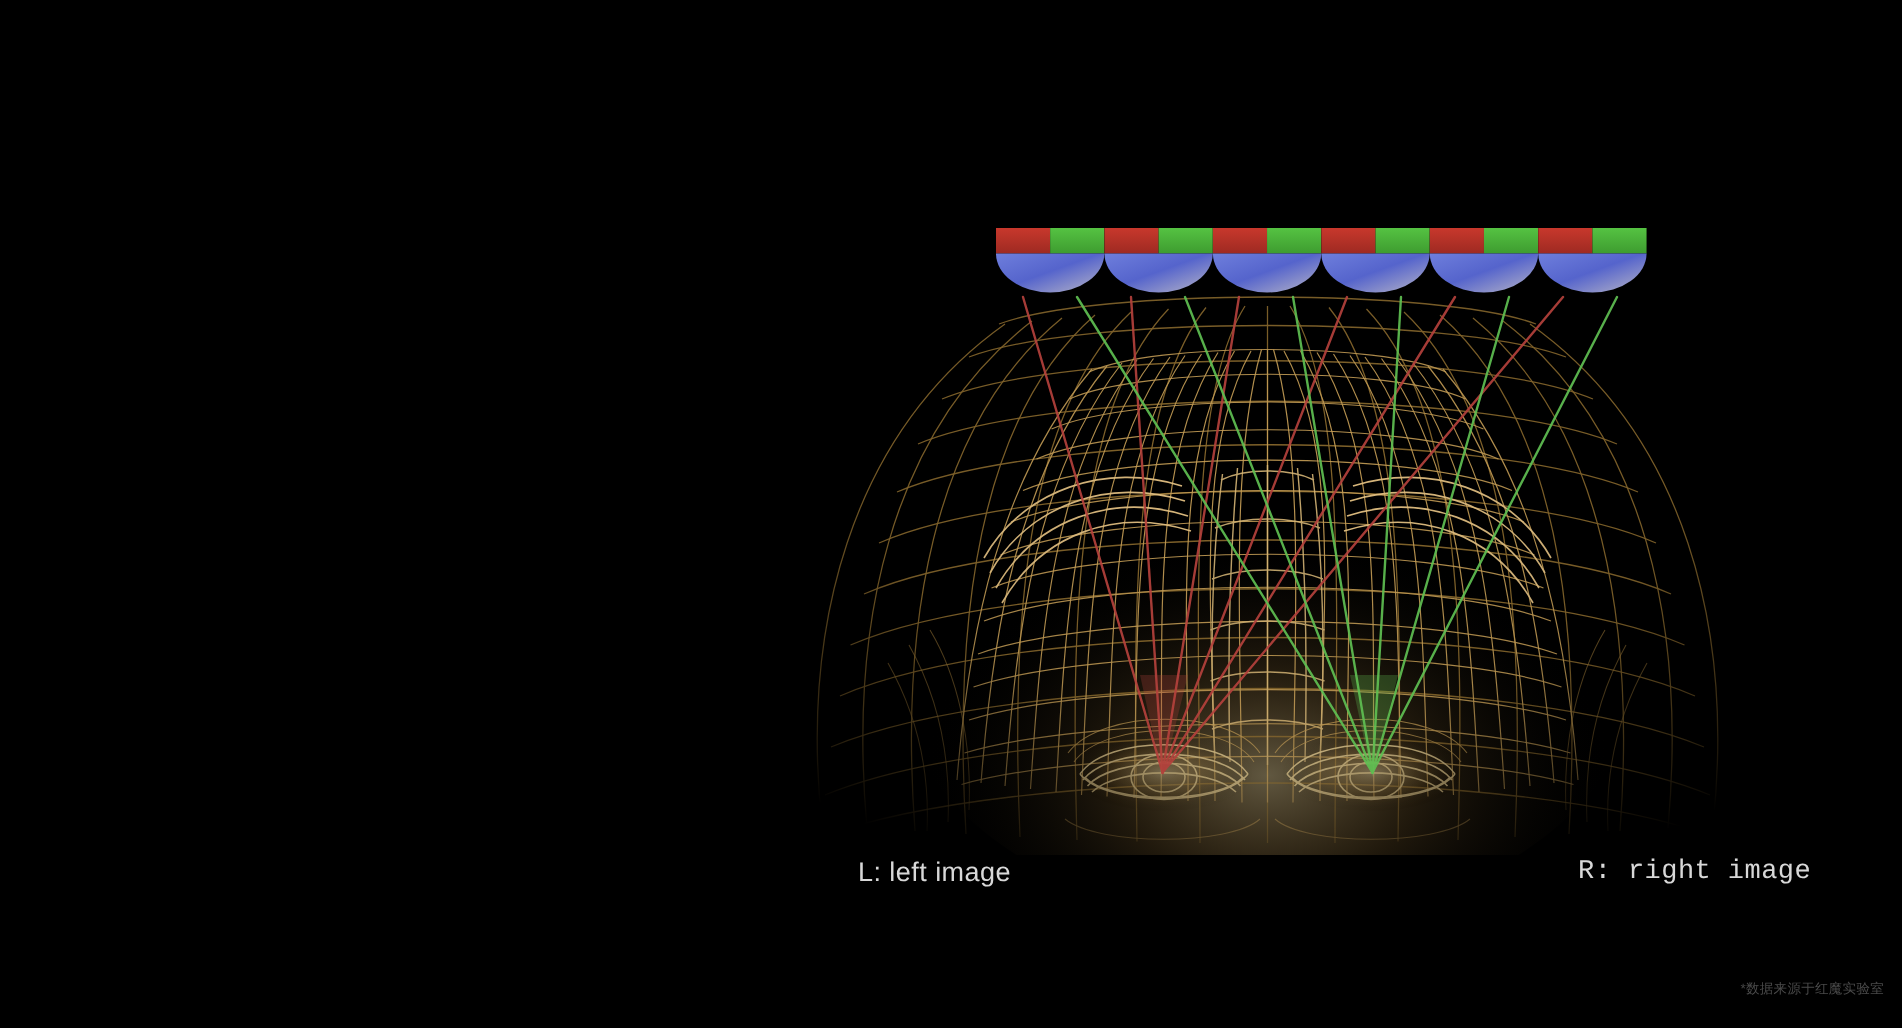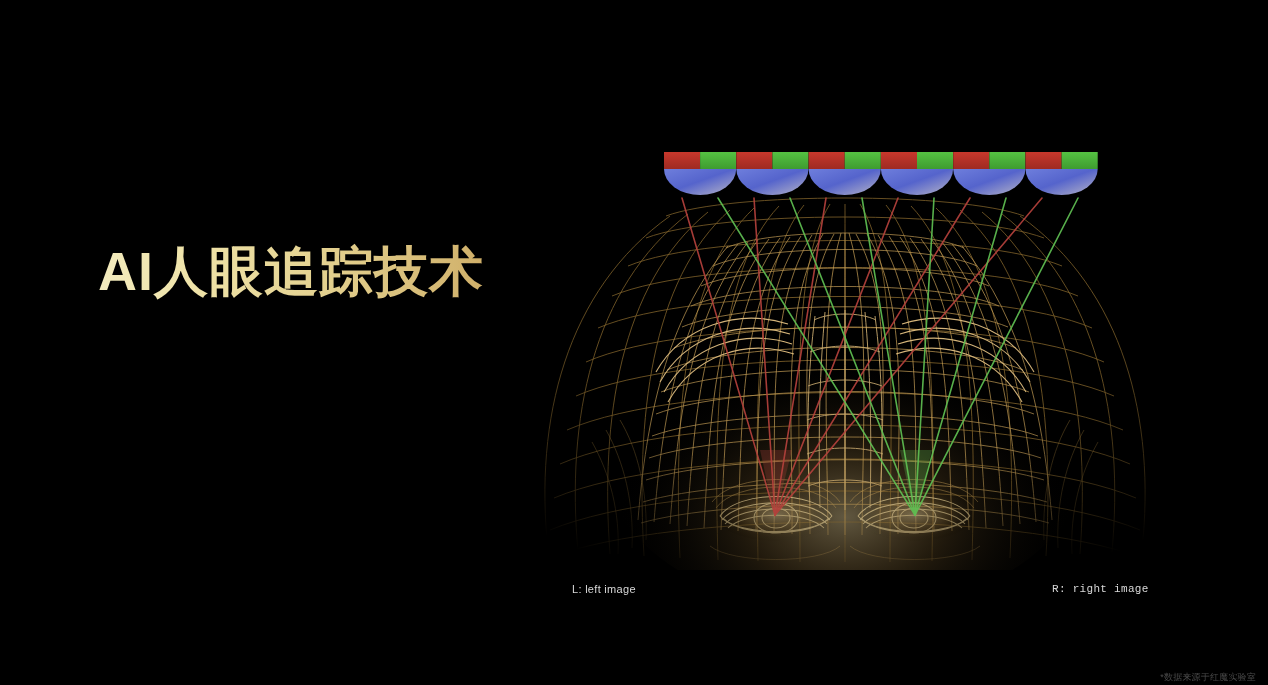--- a/index.html
+++ b/index.html
@@ -86,35 +86,34 @@
     top: 152px;
     width: 434px;
     height: 46px;
     z-index: 25;
   }
   #lens-array svg { display: block; }
 
   
   .eye-caption {
     position: absolute;
-    font-size: 11px;
+    font-size: 18px;
     color: #D8D8D8;
     letter-spacing: 0.3px;
     white-space: nowrap;
     z-index: 30;
-    margin-top: 12px;
   }
   #caption-left  { left: 572px; top: 571px; }
   #caption-right { left: 1052px; top: 571px; font-family: Liberation Mono, monospace; }
 
   
   #footnote {
     position: absolute;
     right: 12px;
-    top: 671px;
+    top: 653px;
     font-size: 9px;
     color: #4A4A4A;
     letter-spacing: 0.2px;
     white-space: nowrap;
     z-index: 30;
   }
 </style>
 </head>
 <body>
 
@@ -375,21 +374,20 @@
       </g>
       <g transform="translate(361.5,0)">
         <rect x="0" y="0" width="36.1" height="17" fill="url(#redPx)"></rect>
         <rect x="36.1" y="0" width="36.1" height="17" fill="url(#greenPx)"></rect>
         <path d="M0,17 A36.1,26 0 0 0 72.2,17 Z" fill="url(#lensGrad)"></path>
       </g>
     </svg>
   </div>
 
   <div id="text-block">
-    <h1 id="page-title">AI人眼追踪技术</h1>
   </div>
 
   <div id="caption-left" class="eye-caption">L: left image</div>
   <div id="caption-right" class="eye-caption">R: right image</div>
 
   <div id="footnote">*数据来源于红魔实验室</div>
 
 </div>
 
 </body></html>

